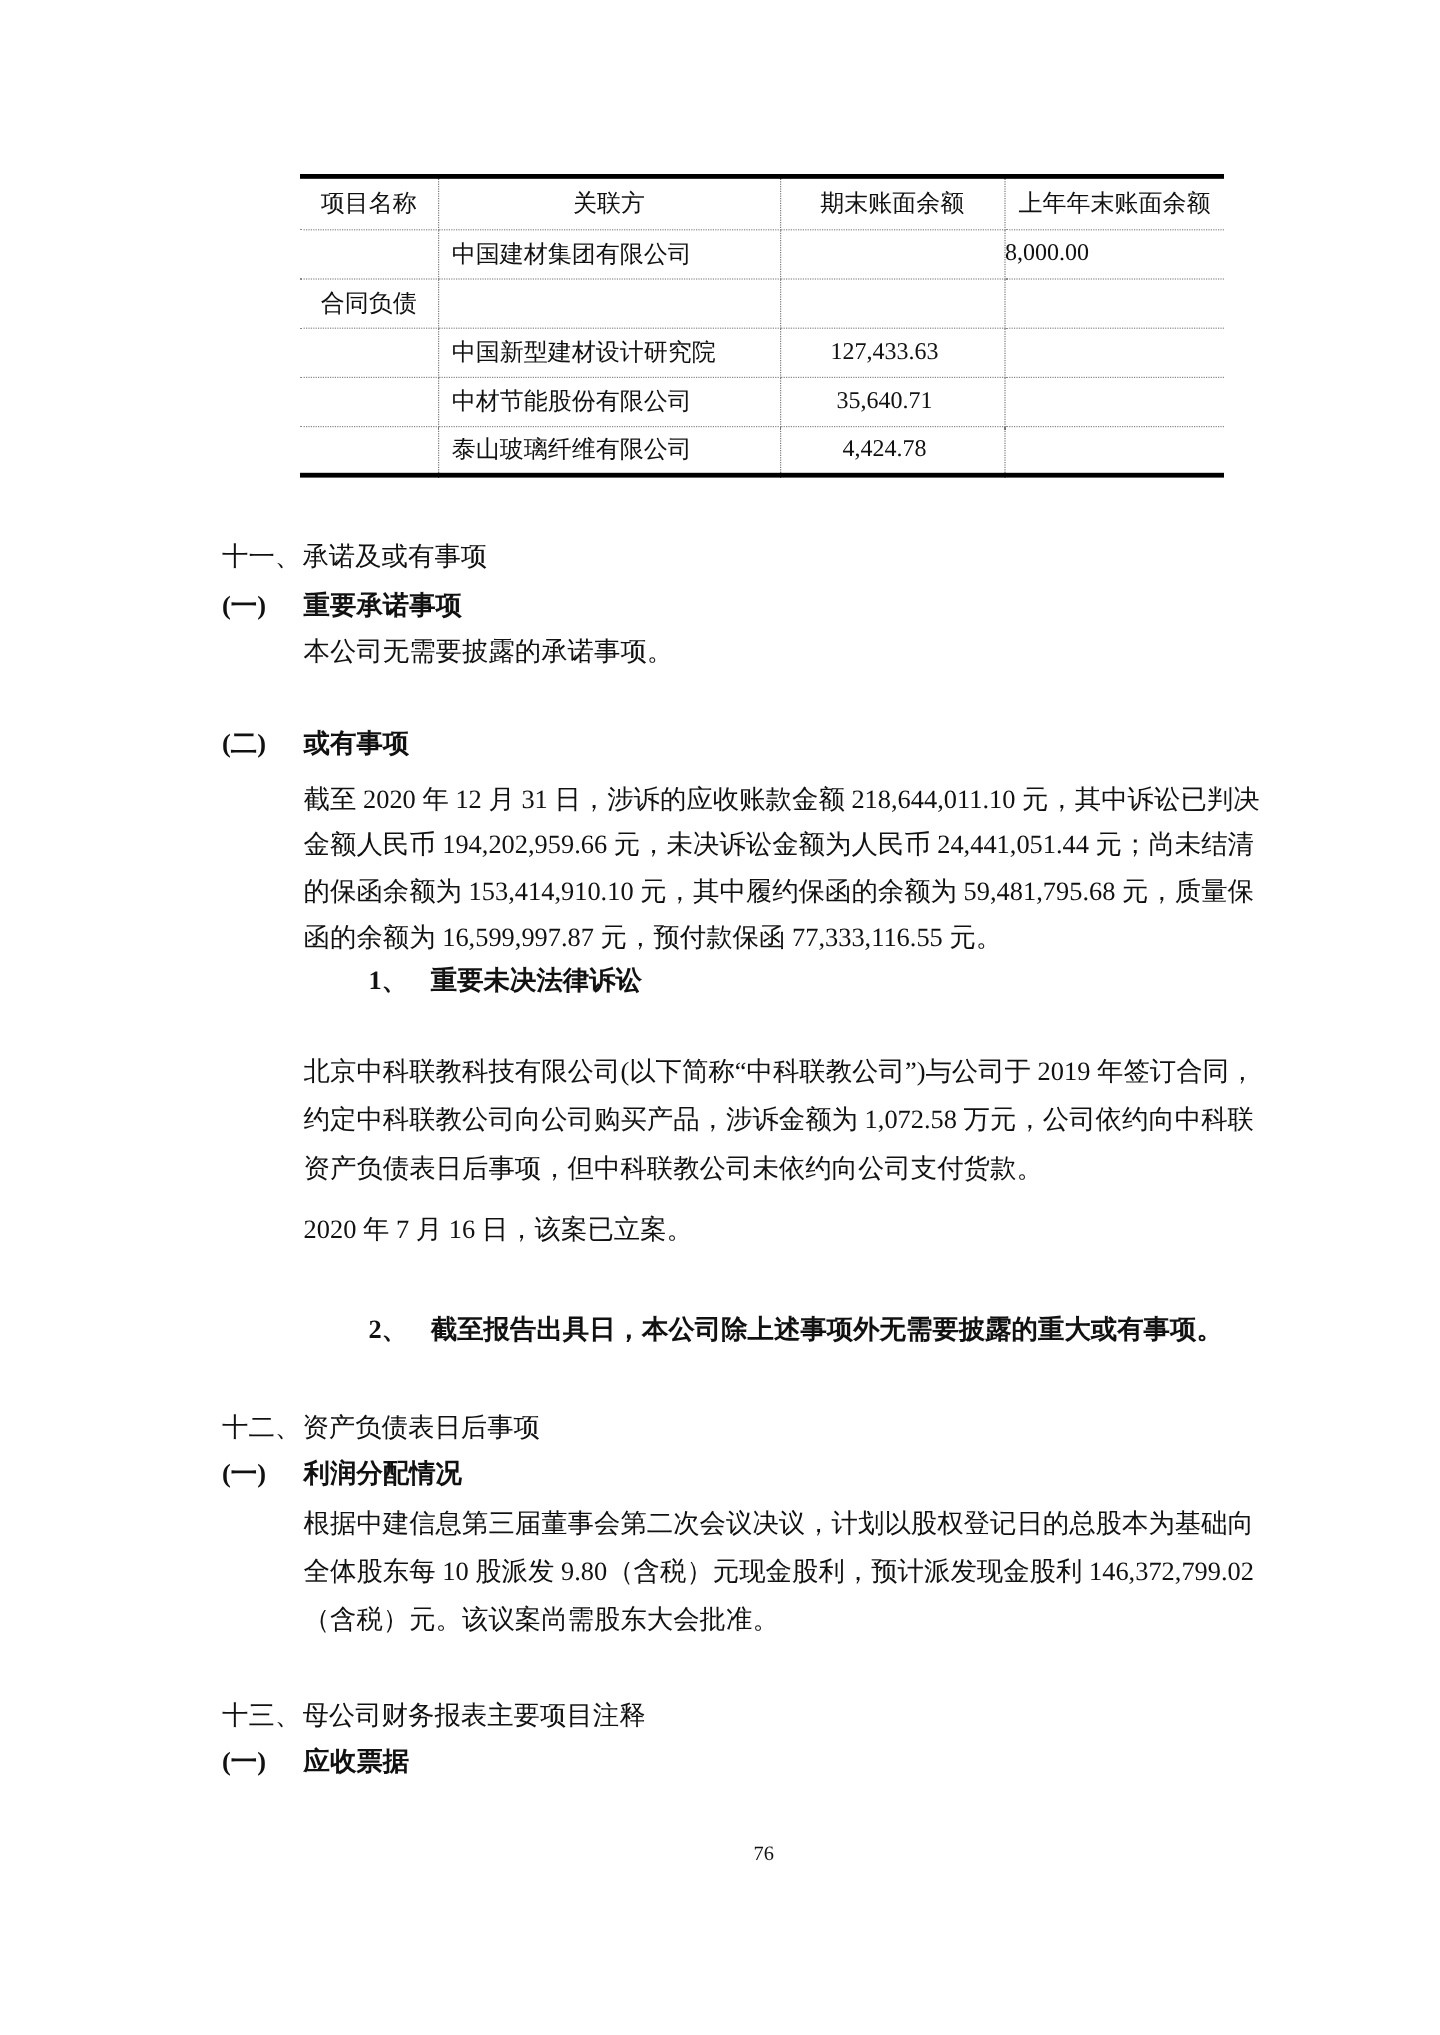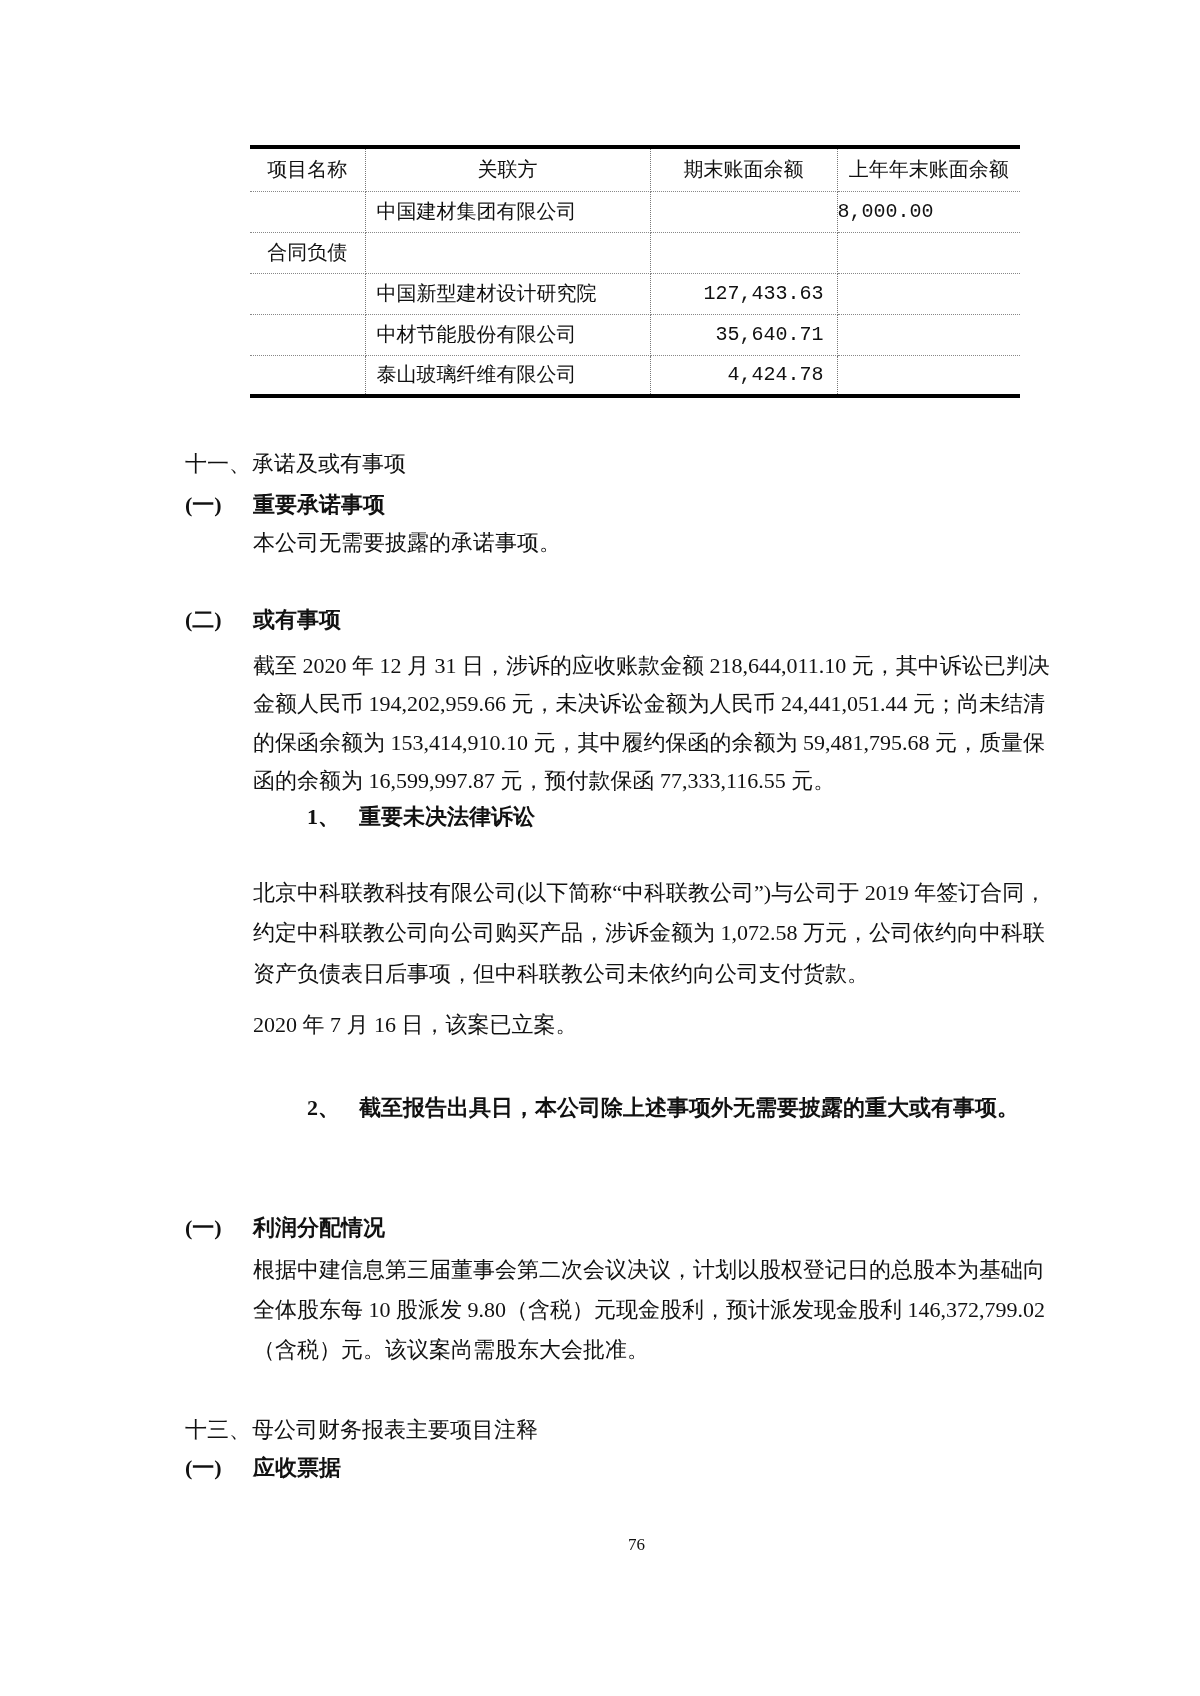--- a/index.html
+++ b/index.html
@@ -17,30 +17,30 @@
   table.rel {
     position:absolute; left:250px; top:145px; width:770px;
     border-collapse:collapse; table-layout:fixed;
     font-size:20px;
     border-top:4px solid #000; border-bottom:4px solid #000;
   }
   table.rel td {
     border-right:1px dotted #777;
     border-bottom:1px dotted #888;
     vertical-align:middle;
-    overflow:hidden; white-space:nowrap;font-family:Liberation Mono, monospace;
+    overflow:hidden; white-space:nowrap;
   }
   table.rel td:last-child { border-right:none; }
   table.rel tr:last-child td { border-bottom:none; }
   table.rel tr.hd { height:44px; }
   table.rel tr.bd { height:41px; }
   table.rel tr.hd td { text-align:center; }
   table.rel tr.bd td.c0 { text-align:center; }
   table.rel tr.bd td.c1 { text-align:left;  padding-left:11px; }
-  table.rel tr.bd td.c2 { text-align:right; padding-right:13px; }
+  table.rel tr.bd td.c2 { text-align:center; padding-right:13px; }
   table.rel tr.bd td.c3 { text-align:left; padding-right:12px; }
 
   
   .ln { position:absolute; white-space:nowrap; line-height:38px; font-size:22px; }
   .sec  { left:185px; font-weight:normal; }
   .sec .num { display:inline-block; width:67px; }
   .sub  { left:185px; font-weight:bold; }
   .sub .num { display:inline-block; width:68px; }
   .item { left:263px; font-weight:bold;margin-left:44px; }
   .item .num { display:inline-block; width:52px; }
@@ -117,20 +117,21 @@
 
   <div class="ln item" style="top:798px"><span class="num">1、</span><span>重要未决法律诉讼</span></div>
 
   <div class="ln p j" style="top:874px">北京中科联教科技有限公司(以下简称“中科联教公司”)与公司于 2019 年签订合同，</div>
   <div class="ln p j" style="top:914px">约定中科联教公司向公司购买产品，涉诉金额为 1,072.58 万元，公司依约向中科联</div>
   <div class="ln p" style="top:955px">资产负债表日后事项，但中科联教公司未依约向公司支付货款。</div>
   <div class="ln p" style="top:1006px">2020 年 7 月 16 日，该案已立案。</div>
 
   <div class="ln item" style="top:1089px"><span class="num">2、</span><span>截至报告出具日，本公司除上述事项外无需要披露的重大或有事项。</span></div>
 
+  <div class="ln sec" style="top:1171px"><span class="num">十二、</span><span>资产负债表日后事项</span></div>
 
   <div class="ln sub" style="top:1209px"><span class="num">(一)</span><span>利润分配情况</span></div>
 
   <div class="ln p j" style="top:1251px">根据中建信息第三届董事会第二次会议决议，计划以股权登记日的总股本为基础向</div>
   <div class="ln p j" style="top:1291px">全体股东每 10 股派发 9.80（含税）元现金股利，预计派发现金股利 146,372,799.02</div>
   <div class="ln p" style="top:1331px">（含税）元。该议案尚需股东大会批准。</div>
 
   <div class="ln sec" style="top:1411px"><span class="num">十三、</span><span>母公司财务报表主要项目注释</span></div>
 
   <div class="ln sub" style="top:1449px"><span class="num">(一)</span><span>应收票据</span></div>

